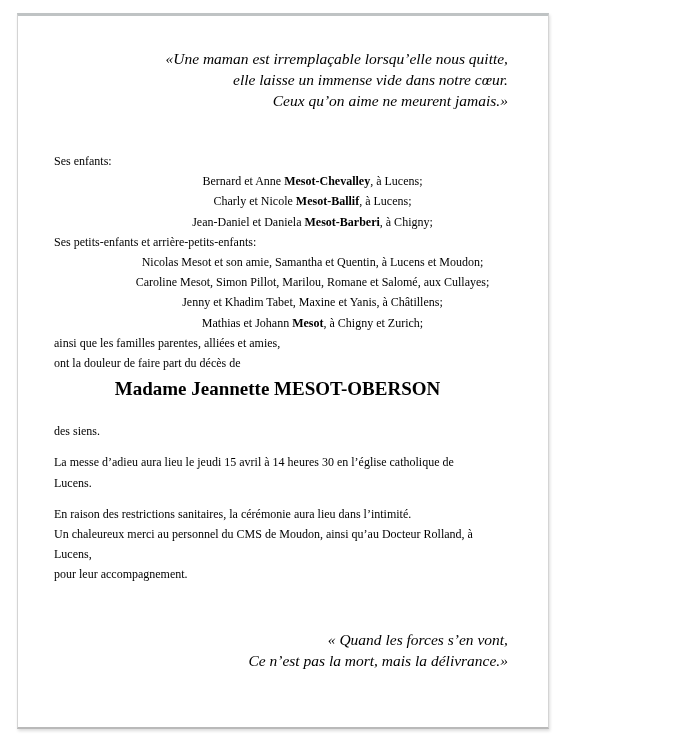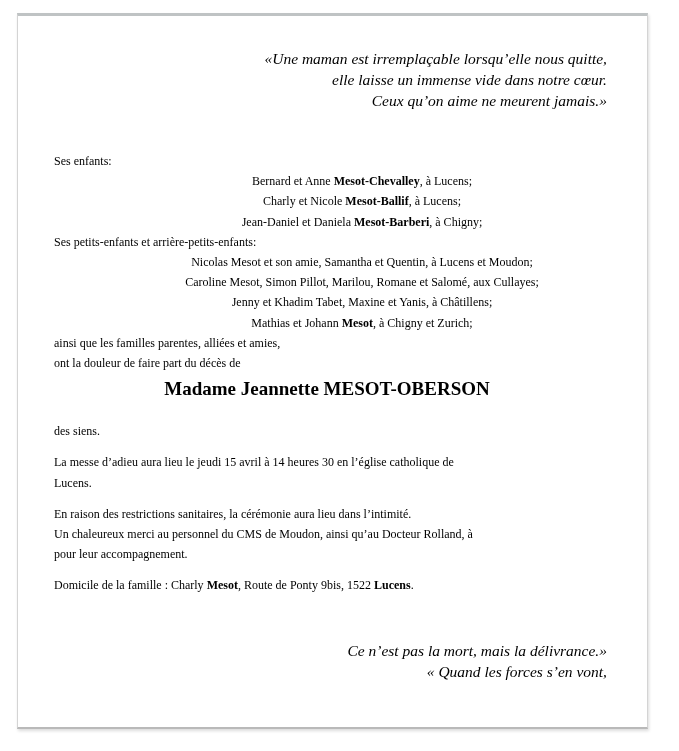--- a/index.html
+++ b/index.html
@@ -8,21 +8,21 @@
     background: #ffffff;
     position: relative;
     overflow: hidden;
     font-family: "Liberation Serif", "DejaVu Serif", serif;
     color: #000000;
     -webkit-font-smoothing: antialiased;
   }
   .frame {
     position: absolute;
     left: 17px; top: 13px;
-    width: 631px; height: 716px;
+    width: 532px; height: 716px;
     box-sizing: border-box;
     background: #ffffff;
     border: 1px solid #d4d4d4;
     border-top: 3px solid #bfc3c4;
     border-bottom: 2px solid #b9b9b9;
     box-shadow: 1px 2px 3px rgba(0,0,0,0.14);
     padding: 32px 12px 15px 36px;
     overflow: hidden;
   }
   .quote {
@@ -83,24 +83,22 @@
       <div class="para">
         <div class="line"><span>des siens.</span></div>
       </div>
       <div class="para">
         <div class="line"><span>La messe d’adieu aura lieu le jeudi 15 avril à 14 heures 30 en l’église catholique de</span></div>
         <div class="line"><span>Lucens.</span></div>
       </div>
       <div class="para">
         <div class="line"><span>En raison des restrictions sanitaires, la cérémonie aura lieu dans l’intimité.</span></div>
         <div class="line"><span>Un chaleureux merci au personnel du CMS de Moudon, ainsi qu’au Docteur Rolland, à</span></div>
+        <div class="line"><span>Lucens,</span></div>
         <div class="line"><span>pour leur accompagnement.</span></div>
-      </div>
-      <div class="para">
-        <div class="line"><span>Domicile de la famille : Charly </span><span class="bold">Mesot</span><span>, Route de Ponty 9bis, 1522 </span><span class="bold">Lucens</span><span>.</span></div>
       </div>
     </div>
 
   <div class="quote quote-bottom">
+      <div class="line">« Quand les forces s’en vont,</div>
       <div class="line">Ce n’est pas la mort, mais la délivrance.»</div>
-      <div class="line">« Quand les forces s’en vont,</div>
     </div>
 </div>
 
 </body></html>

